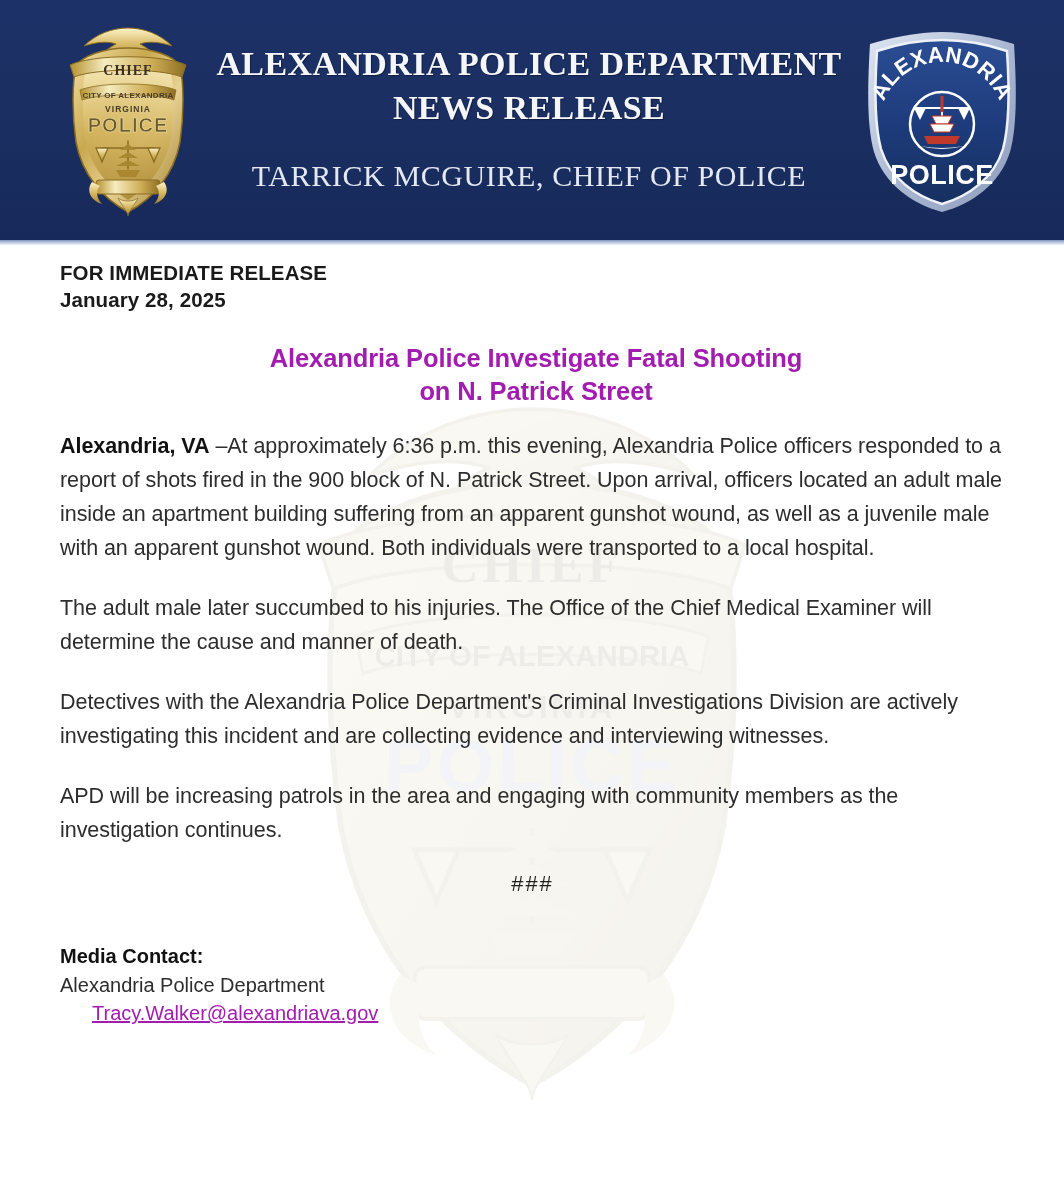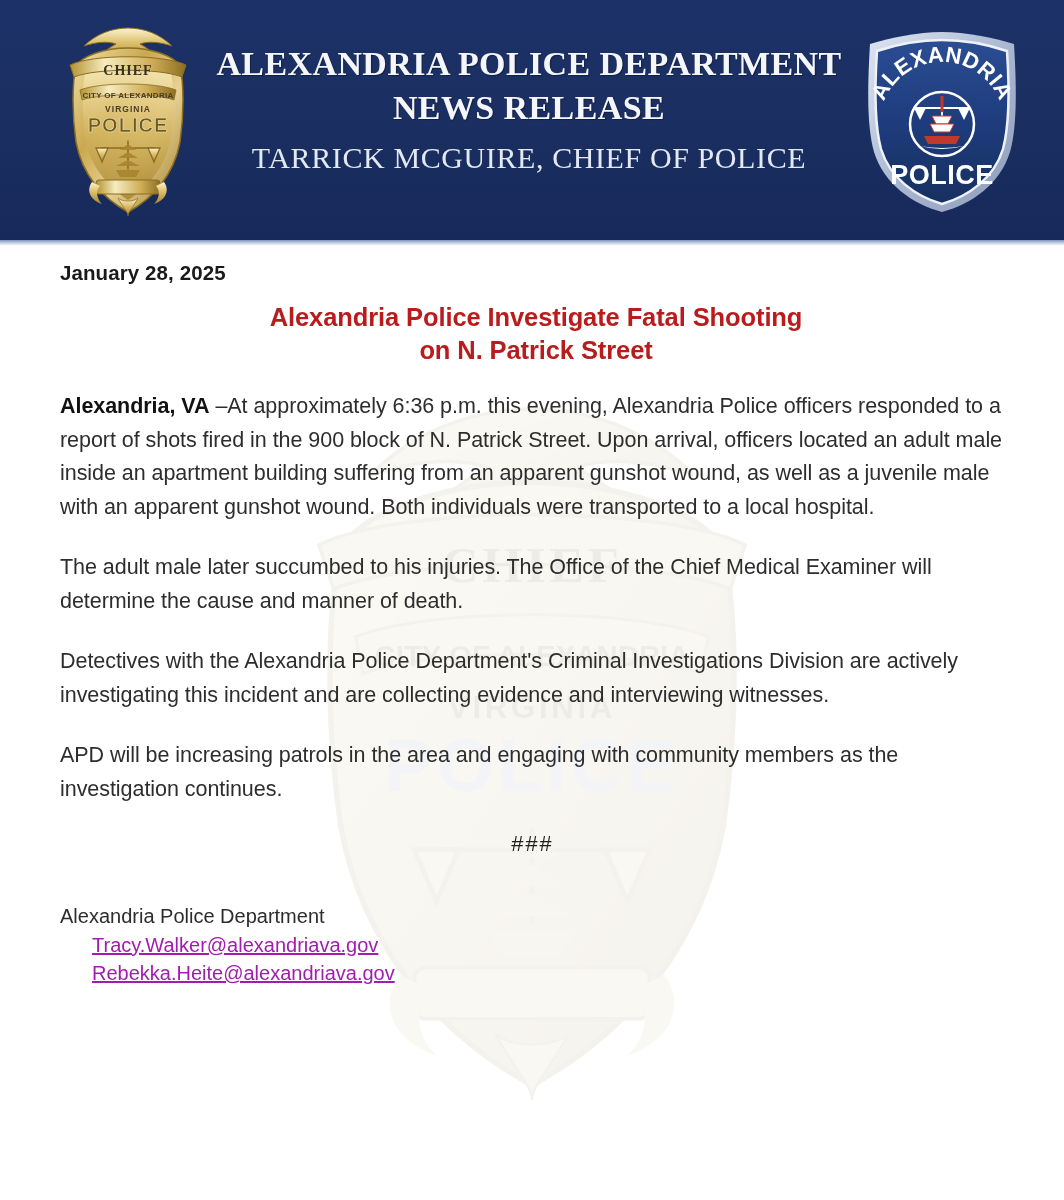--- a/index.html
+++ b/index.html
@@ -63,21 +63,21 @@
     text-shadow: 1px 1px 1px rgba(0,0,0,0.35);
     white-space: nowrap;
   }
   .hdr-line3 {
     font-family: "Liberation Serif", serif;
     font-weight: normal;
     font-size: 30px;
     letter-spacing: 0.6px;
     line-height: 1.5;
     color: #e3e8f2;
-    margin-top: 6px;
+    margin-top: 24px;
     white-space: nowrap;
   }
 
   
   .shield-patch {
     position: absolute;
     right: 36px;
     top: 28px;
     width: 172px;
     height: 188px;
@@ -116,25 +116,25 @@
     padding-top: 14px;
     font-size: 20.5px;
     font-weight: bold;
     color: #1a1a1a;
     line-height: 1.33;
     letter-spacing: 0.1px;
   }
   .release-head .date { display: block; }
 
   .headline {
-    margin-top: 15px;
+    margin-top: 28px;
     text-align: center;
     font-size: 25.5px;
     font-weight: bold;
-    color: #b91c1c;
+    color: #a21caf;
     line-height: 1.30;
     letter-spacing: -0.1px;
     padding: 0 60px;
   }
 
   .paragraphs {
     margin-top: 22px;
   }
   .para {
     font-size: 21.5px;
@@ -326,20 +326,21 @@
       <rect x="44" y="158" width="64" height="14" rx="3" fill="#ded0a6" stroke="#b3a178" stroke-width="1"></rect>
       <path d="M40 160 C34 168 38 178 50 182 C44 176 44 168 48 164 Z" fill="#ded0a6"></path>
       <path d="M112 160 C118 168 114 178 102 182 C108 176 108 168 104 164 Z" fill="#ded0a6"></path>
       <path d="M66 176 C70 184 76 190 76 194 C76 190 82 184 86 176 C82 180 70 180 66 176 Z" fill="#ded0a6" stroke="#b3a178" stroke-width="0.7"></path>
     </svg>
   </div>
 
   <div class="content">
 
     <div class="release-head">
+      <span>FOR IMMEDIATE RELEASE</span>
       <span class="date">January 28, 2025</span>
     </div>
 
     <div class="headline">
       <div>Alexandria Police Investigate Fatal Shooting</div>
       <div>on N. Patrick Street</div>
     </div>
 
     <div class="paragraphs">
       <p class="para"><b>Alexandria, VA</b><span> –At approximately 6:36 p.m. this evening, Alexandria Police officers responded to a report of shots fired in the 900 block of N. Patrick Street. Upon arrival, officers located an adult male inside an apartment building suffering from an apparent gunshot wound, as well as a juvenile male with an apparent gunshot wound. Both individuals were transported to a local hospital.</span></p>
@@ -348,19 +349,19 @@
 
       <p class="para">Detectives with the Alexandria Police Department's Criminal Investigations Division are actively investigating this incident and are collecting evidence and interviewing witnesses.</p>
 
 
       <p class="para">APD will be increasing patrols in the area and engaging with community members as the investigation continues.</p>
     </div>
 
     <div class="hashes">###</div>
 
     <div class="media-contact">
+      <span class="mc-line mc-title">Media Contact:</span>
       <span class="mc-line">Alexandria Police Department</span>
       <span class="mc-line"><a class="mc-email" href="#">Tracy.Walker@alexandriava.gov</a></span>
-      <span class="mc-line"><a class="mc-email" href="#">Rebekka.Heite@alexandriava.gov</a></span>
     </div>
 
   </div>
 </div>
 
 </body></html>

